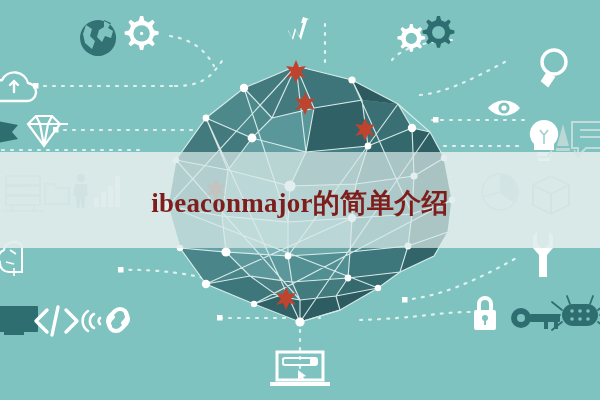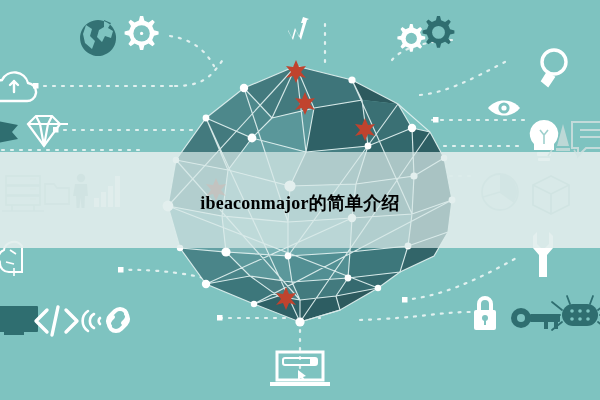--- a/index.html
+++ b/index.html
@@ -10,21 +10,21 @@
   }
   #stage svg.layer{position:absolute;left:0;top:0;width:600px;height:400px;display:block;}
   #band{
     position:absolute;left:0;top:152px;width:600px;height:96px;
     background:#d8e9e8;
   }
   #title{
     position:absolute;left:0;top:180px;width:600px;height:46px;
     display:flex;align-items:center;justify-content:center;
     font-family:"Liberation Serif",serif;
-    font-weight:bold;font-size:18px;color:#000000;
+    font-weight:bold;font-size:27px;color:#7f1d1d;
     letter-spacing:.2px;white-space:nowrap;
   }
   .nd{fill:#ffffff;}
   .ndr{fill:#c0432e;}
 </style>
 </head>
 <body>
 
 <div id="stage">
 

